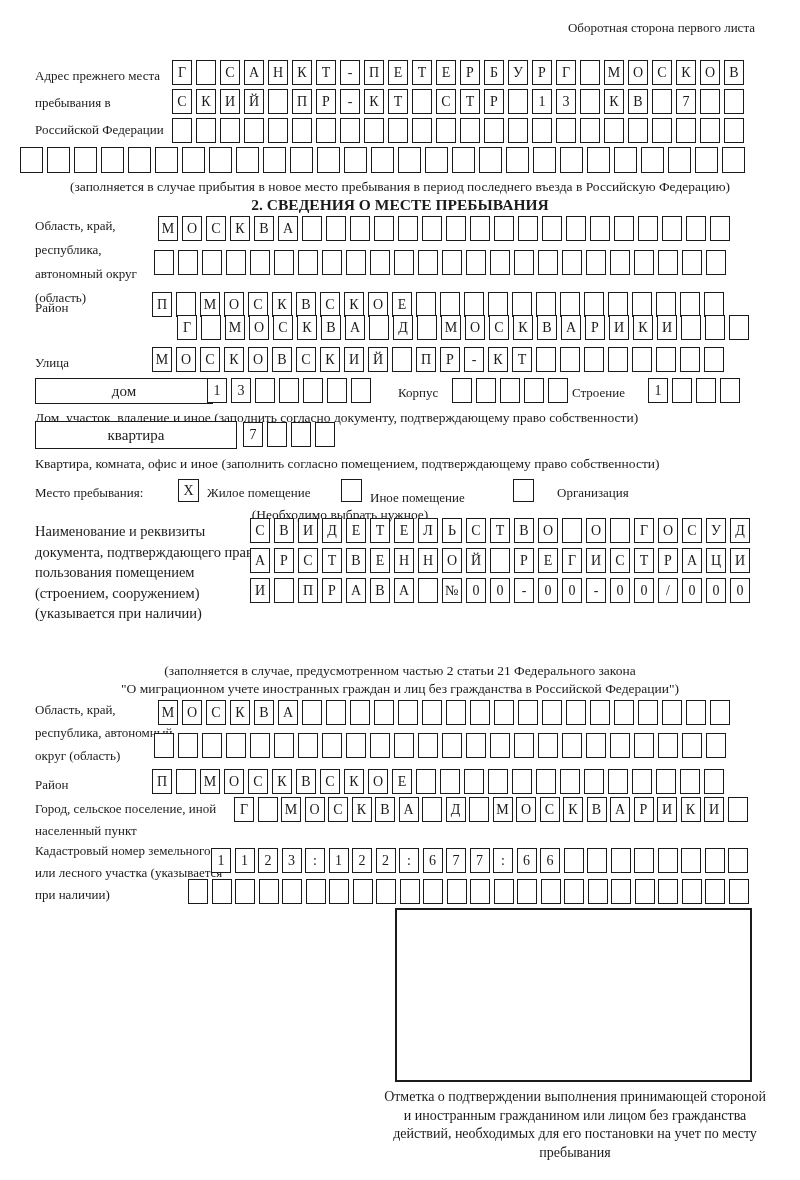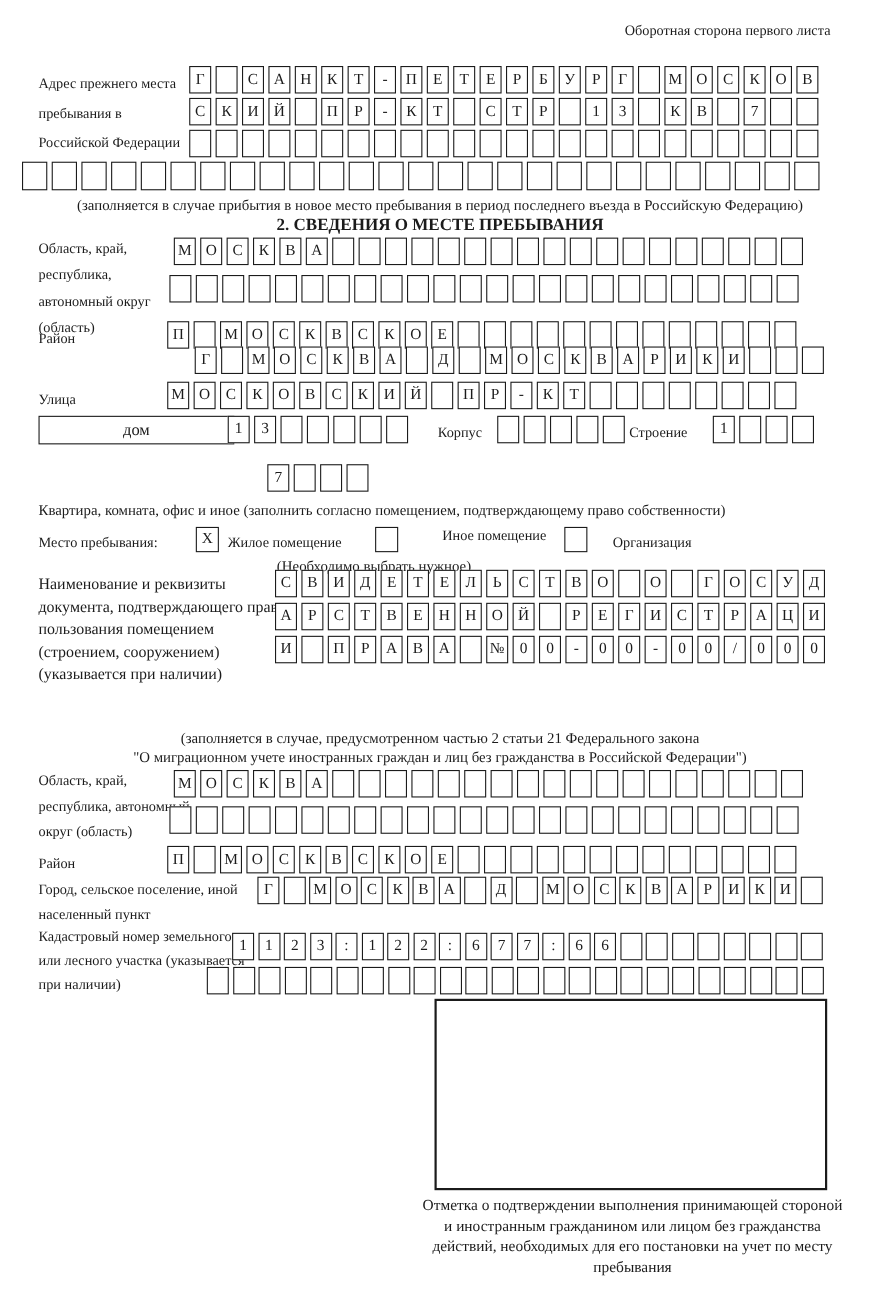--- a/index.html
+++ b/index.html
@@ -296,34 +296,36 @@
       <div class="cell"></div>
       <div class="cell"></div>
     </div>
   <div class="abs lbl" style="left:572px;top:381px;">Строение</div>
   <div class="abs cellrow" style="left:648px;top:378px;">
       <div class="cell">1</div>
       <div class="cell"></div>
       <div class="cell"></div>
       <div class="cell"></div>
     </div>
-
+  <div class="abs small" style="left:35px;top:409px;">Дом, участок, владение и иное (заполнить согласно документу, подтверждающему право собственности)</div>
+
+  <div class="abs fieldbox" style="left:35px;top:421px;width:202px;height:28px;">квартира</div>
   <div class="abs cellrow" style="left:243px;top:422px;">
       <div class="cell">7</div>
       <div class="cell"></div>
       <div class="cell"></div>
       <div class="cell"></div>
     </div>
   <div class="abs small" style="left:35px;top:455px;">Квартира, комната, офис и иное (заполнить согласно помещением, подтверждающему право собственности)</div>
 
   <div class="abs lbl" style="left:35px;top:481px;">Место пребывания:</div>
   <div class="abs chk" style="left:178px;top:479px;">X</div>
   <div class="abs lbl" style="left:207px;top:481px;">Жилое помещение</div>
   <div class="abs chk" style="left:341px;top:479px;"></div>
-  <div class="abs lbl" style="left:370px;top:475px;margin-left:32px;">Иное помещение</div>
+  <div class="abs lbl" style="left:370px;top:486px;">Иное помещение</div>
   <div class="abs chk" style="left:513px;top:479px;"></div>
   <div class="abs lbl" style="left:557px;top:481px;">Организация</div>
   <div class="abs small" style="left:180px;top:506px;width:320px;text-align:center;">(Необходимо выбрать нужное)</div>
 
   <div class="abs" style="left:35px;top:521px;width:235px;font-size:14.5px;line-height:20.5px;">Наименование и реквизиты документа, подтверждающего право пользования помещением (строением, сооружением) (указывается при наличии)</div>
   <div class="abs cellrow" style="left:250px;top:518px;">
       <div class="cell">С</div>
       <div class="cell">В</div>
       <div class="cell">И</div>
       <div class="cell">Д</div>

